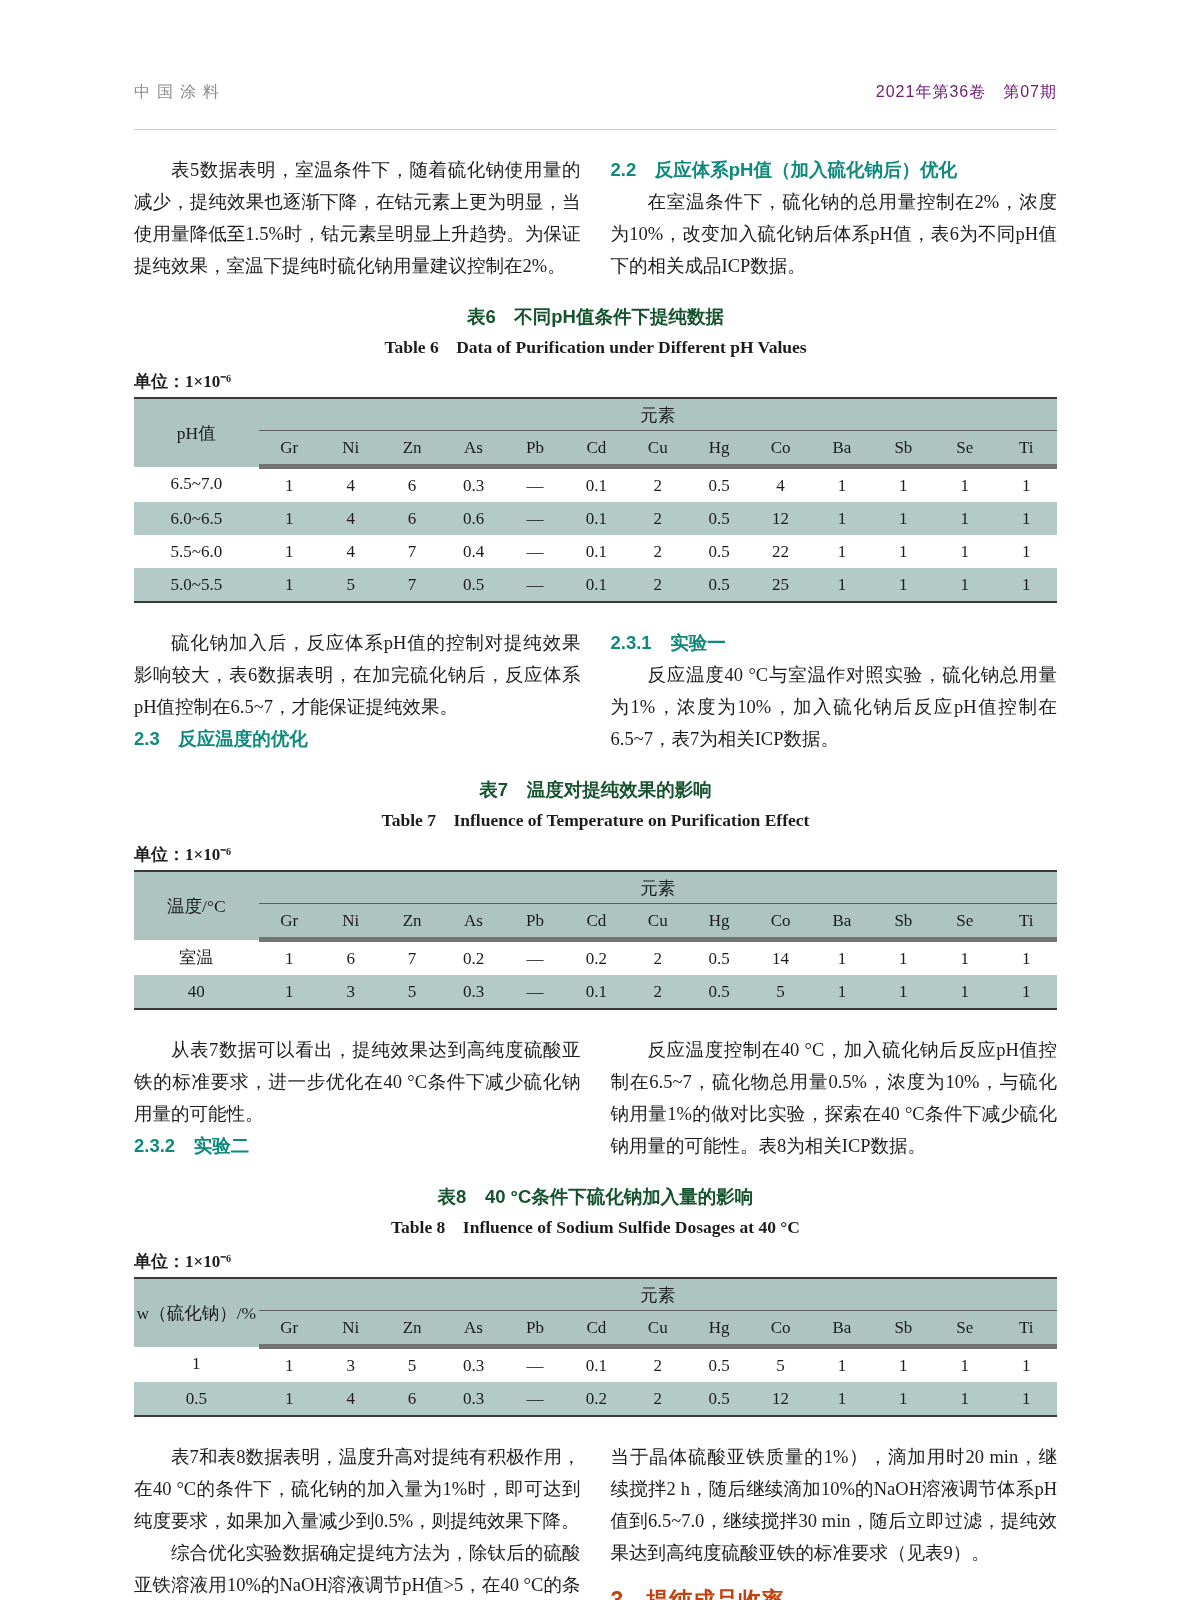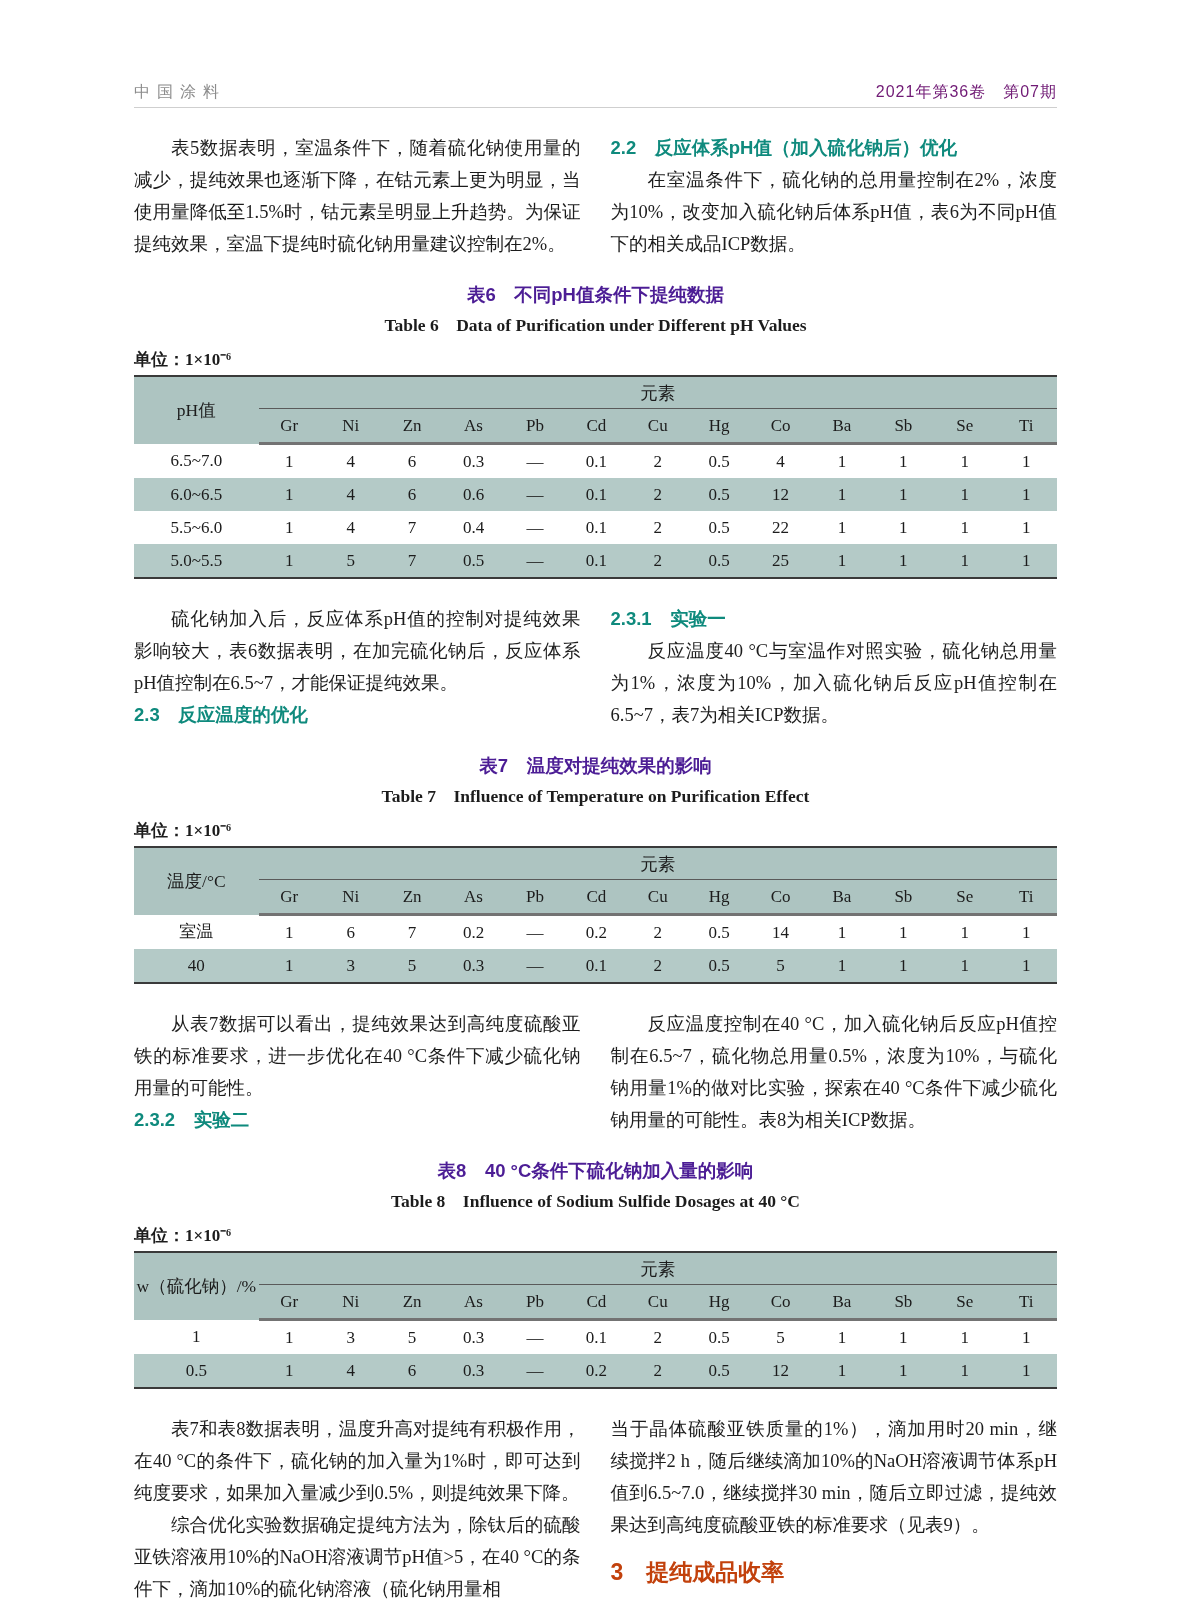--- a/index.html
+++ b/index.html
@@ -3,49 +3,49 @@
 <meta charset="utf-8">
 <style>
   html,body { margin:0; padding:0; background:#ffffff; }
   body { width:1187px; height:1600px; font-family:"Liberation Serif", serif; color:#1c1c1c; }
   .page { box-sizing:border-box; width:1187px; height:1600px; padding:82px 130px 46px 134px;
           display:flex; flex-direction:column; overflow:hidden; }
 
   
   .page-header { display:flex; justify-content:space-between; align-items:flex-end;
                  font-family:"Liberation Sans", sans-serif; font-size:16px; color:#8c8c8c;
-                 padding-bottom:4px; border-bottom:1px solid #cfcfcf; }
+                 padding-bottom:26px; border-bottom:1px solid #cfcfcf; }
   .journal-name { letter-spacing:7px; }
   .issue-info { letter-spacing:1px; color:#701a75; }
 
   
   .two-col { display:flex; gap:30px; margin-top:24px; }
   .col { flex:1 1 0; min-width:0; }
   p.body { margin:0; font-size:18.5px; line-height:32px; text-align:justify; text-indent:2em; }
   p.body.cont { text-indent:0; }
   .h-sub { font-family:"Liberation Sans", sans-serif; font-weight:bold; color:#0f8a7d;
            font-size:18.5px; line-height:32px; margin:0; }
   .h-main { font-family:"Liberation Sans", sans-serif; font-weight:bold; color:#c2410c;
             font-size:23px; line-height:30px; margin:16px 0 12px 0; }
 
   
   .table-block { margin-top:22px; }
   .tbl-title-cn { text-align:center; font-family:"Liberation Sans", sans-serif; font-weight:bold;
-                  font-size:18.5px; color:#4c1d95; }
+                  font-size:18.5px; color:#14532d; }
   .tbl-title-en { text-align:center; font-weight:bold; font-size:17.5px; margin-top:6px; }
   .tbl-unit { text-align:left; font-family:Liberation Serif, serif; font-weight:bold;
               font-size:17px; margin:10px 0 4px 0; }
   table.data-table { width:100%; border-collapse:collapse; table-layout:fixed;
                      border-top:2px solid #3a3a3a; border-bottom:2px solid #3a3a3a;
                      font-size:17px; }
   table.data-table th, table.data-table td { text-align:center; font-weight:normal; padding:0; }
   thead th { background:#adc4c1; }
   th.row-head { width:13.5%; font-size:17.5px; }
   th.group-head { height:31px; border-bottom:1px solid #5a5a5a; font-size:17.5px; }
-  th.col-head { height:33px; border-bottom:3px solid #737373; }
+  th.col-head { height:33px; border-bottom:5px solid #737373; }
   tbody td { height:33px; }
   tr.band td { background:#b4cac7; }
 </style>
 </head>
 <body>
 
 <div class="page">
 
   <div class="page-header">
     <span class="journal-name">中国涂料</span>

